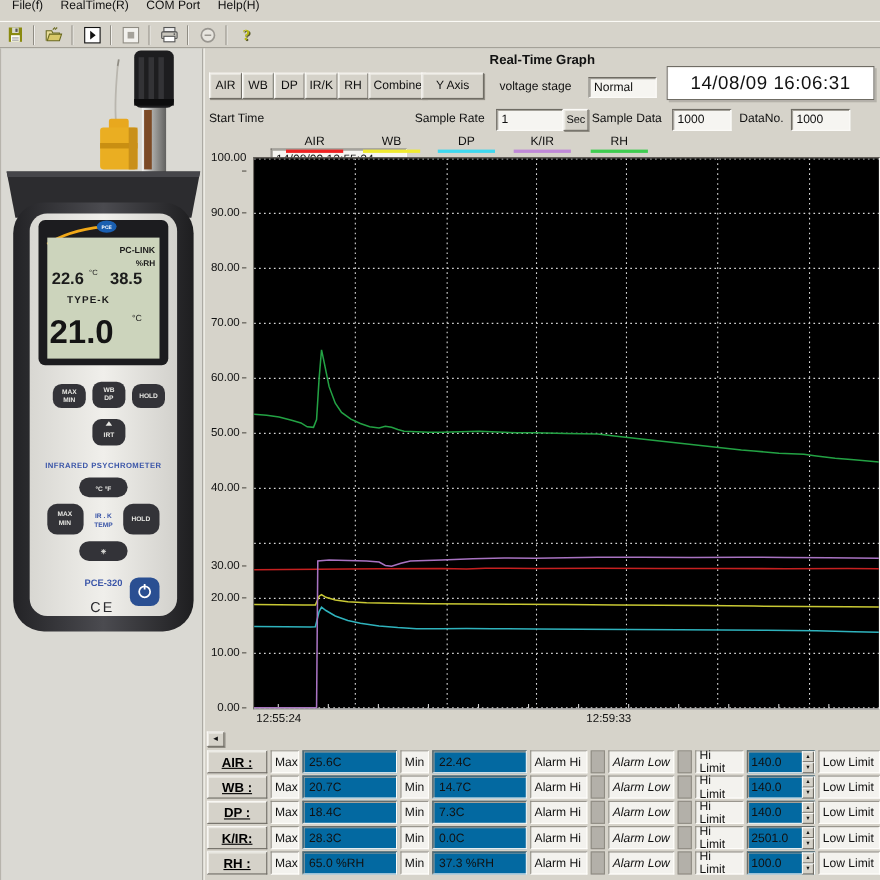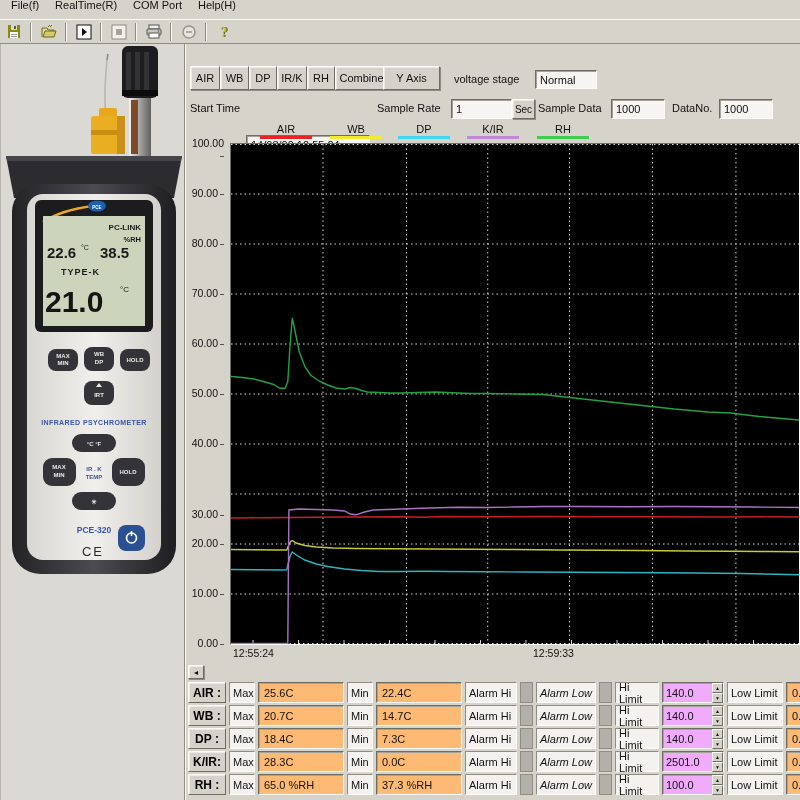--- a/index.html
+++ b/index.html
@@ -61,33 +61,33 @@
   .grid{stroke:#d8d8d8;stroke-width:1;stroke-dasharray:1.5 3;}
   .xlab{position:absolute;top:603px;font-size:10.5px;white-space:nowrap;}
   #xlab-0{left:47px;}
   #xlab-1{left:347px;}
   #xlab-2{left:593px;width:21px;overflow:hidden;margin-left:48px;}
   #hscroll-btn{position:absolute;left:2px;top:621px;width:16px;height:14px;
                font-size:7px;padding:0;}
   
   #table{position:absolute;left:2px;top:638px;width:612px;overflow:hidden;}
   .trow{display:flex;gap:3px;height:21px;margin-bottom:2px;align-items:stretch;}
-  .rname{width:38px;flex:none;font-size:12px;font-weight:bold;
+  .rname{width:55px;flex:none;font-size:12px;font-weight:bold;text-decoration:underline;
          background:#d5d2c9;border:1px solid;border-color:#fcfbf8 #6f6c64 #6f6c64 #fcfbf8;
          box-shadow:inset 1px 1px 0 #eceae4;font-family:"Liberation Sans",sans-serif;
          display:flex;align-items:center;justify-content:center;padding:0;}
   .rlab{background:#f3f2ee;border:1px solid;border-color:#8f8c83 #fffefb #fffefb #8f8c83;
         font-size:11px;display:flex;align-items:center;padding:0 3px;box-sizing:border-box;flex:none;}
-  .rfield{background:#fdba74;border:1px solid;border-color:#6f6c64 #fcfbf8 #fcfbf8 #6f6c64;
+  .rfield{background:#0369a1;border:1px solid;border-color:#6f6c64 #fcfbf8 #fcfbf8 #6f6c64;
           box-shadow:inset 1px 1px 0 #a5a29a;font-size:11px;display:flex;align-items:center;
           padding:0 5px;box-sizing:border-box;flex:none;}
   .ind{width:13px;background:#b3b0a9;border:1px solid #8f8c83;box-sizing:border-box;flex:none;}
   .w26{width:26px;} .w86{width:86px;} .w52{width:52px;} .w60{width:60px;font-style:italic;}
   .w44{width:44px;} .w56{width:56px;} .w58{width:58px;}
-  .spin{width:62px;flex:none;display:flex;background:#f0abfc;border:1px solid;
+  .spin{width:62px;flex:none;display:flex;background:#0369a1;border:1px solid;
         border-color:#6f6c64 #fcfbf8 #fcfbf8 #6f6c64;box-shadow:inset 1px 1px 0 #a5a29a;box-sizing:border-box;}
   .spinval{flex:1;font-size:11px;display:flex;align-items:center;padding-left:3px;}
   .spinbtns{width:11px;display:flex;flex-direction:column;flex:none;}
   .spinbtns i{flex:1;font-style:normal;font-size:5px;line-height:8px;text-align:center;
               background:#d5d2c9;border:1px solid;border-color:#fcfbf8 #6f6c64 #6f6c64 #fcfbf8;}
 </style>
 </head>
 <body>
 
 <div id="menubar">
@@ -259,33 +259,35 @@
 
       <g>
         <rect x="117" y="481" width="27" height="26" rx="8" fill="#2a4f92"></rect>
         <circle cx="130.5" cy="494" r="5" stroke="#fff" stroke-width="1.6" fill="none"></circle>
         <line x1="130.5" y1="487" x2="130.5" y2="492" stroke="#fff" stroke-width="1.6"></line>
       </g>
     </svg>
   </div>
 
   <div id="graph-panel">
+    <div id="rt-title">Real-Time Graph</div>
 
     <div id="ch-buttons">
       <button class="btn" style="width:30px">AIR</button>
       <button class="btn" style="width:29px">WB</button>
       <button class="btn" style="width:28px">DP</button>
       <button class="btn" style="width:30px">IR/K</button>
       <button class="btn" style="width:28px">RH</button>
       <button class="btn" style="width:53px">Combine</button>
     </div>
     <button class="btn" id="yaxis-btn">Y Axis</button>
 
     <span class="lbl" id="voltage-label">voltage stage</span>
     <span class="sunken" id="voltage-field">Normal</span>
+    <div id="clock-box">14/08/09 16:06:31</div>
 
     <span class="lbl" id="start-label">Start Time</span>
     <span class="sunken" id="start-field">14/08/09 12:55:24</span>
     <span class="lbl" id="rate-label">Sample Rate</span>
     <span class="sunken" id="rate-field">1</span>
     <button class="btn" id="sec-btn">Sec</button>
     <span class="lbl" id="sdata-label">Sample Data</span>
     <span class="sunken" id="sdata-field">1000</span>
     <span class="lbl" id="dno-label">DataNo.</span>
     <span class="sunken" id="dno-field">1000</span>

